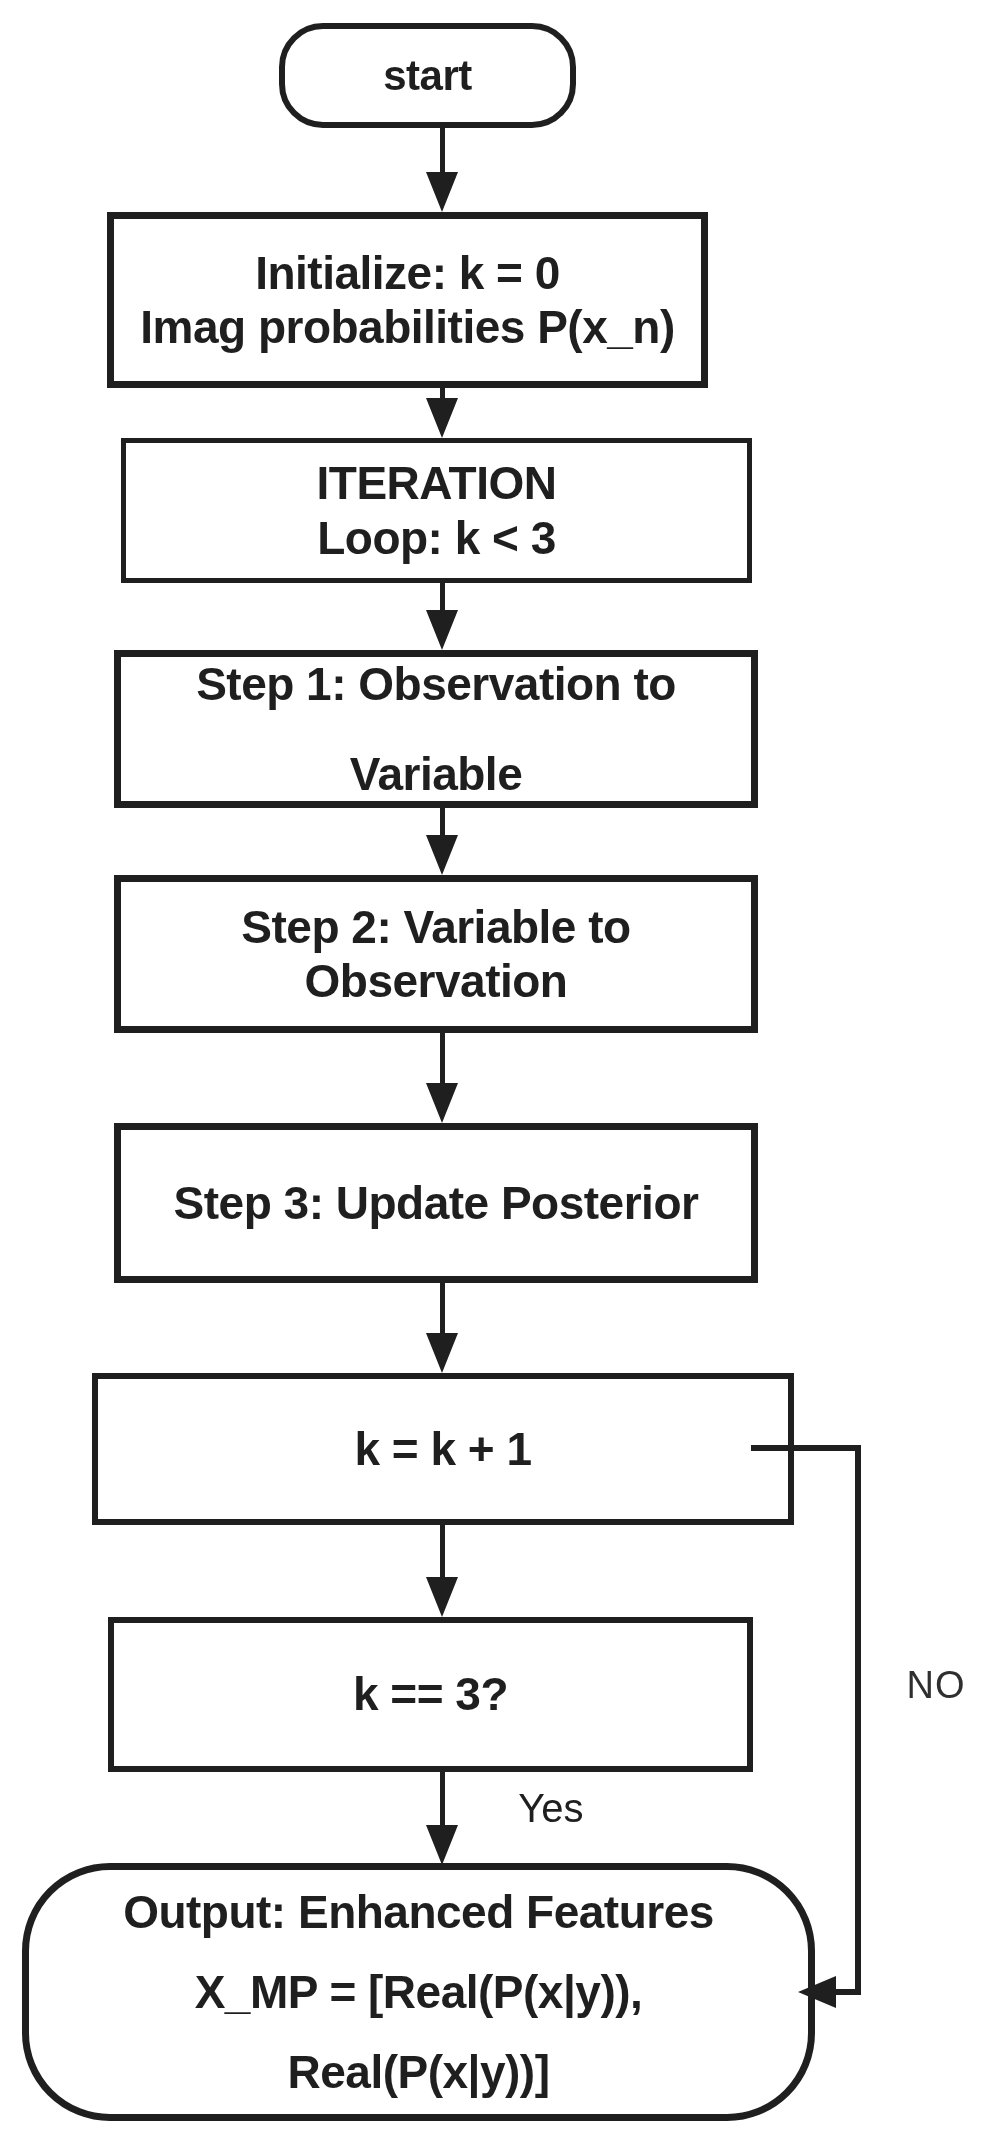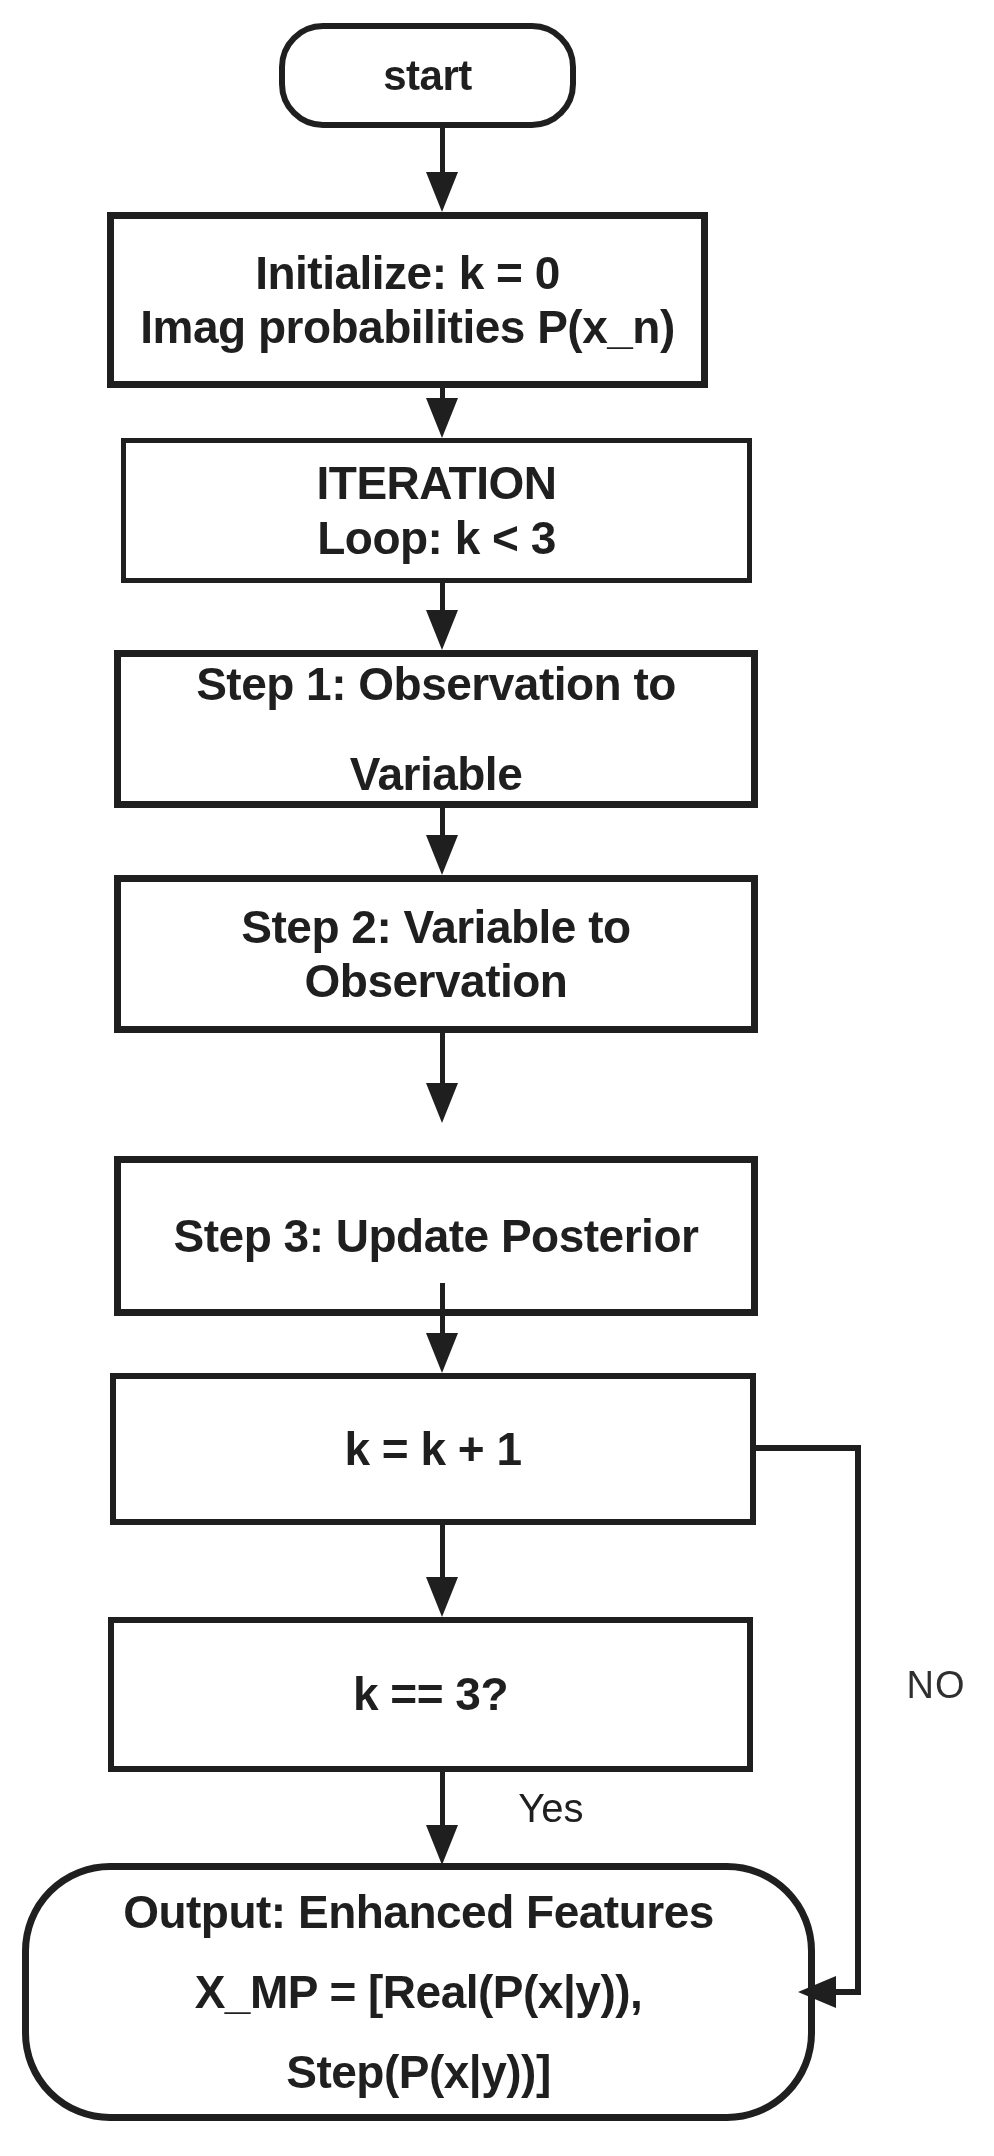--- a/index.html
+++ b/index.html
@@ -34,22 +34,22 @@
     line-height: 1.18;
     letter-spacing: -0.5px;
   }
   .node .ln { white-space: nowrap; }
 
   #n-start { left:279px; top:23px;  width:297px; height:105px; border-width:6px; border-radius:44px; font-size:42px; }
   #n-init  { left:107px; top:212px; width:601px; height:176px; border-width:7px; }
   #n-iter  { left:121px; top:438px; width:631px; height:145px; border-width:5px;justify-content:center; }
   #n-step1 { left:114px; top:650px; width:644px; height:158px; border-width:7px;justify-content:space-between; }
   #n-step2 { left:114px; top:875px; width:644px; height:158px; border-width:7px; }
-  #n-step3 { left:114px; top:1156px; width:644px; height:160px; border-width:7px; }
-  #n-inc   { left:110px; top:1373px; width:646px; height:152px; border-width:6px; }
+  #n-step3 { left:114px; top:1123px; width:644px; height:160px; border-width:7px; }
+  #n-inc   { left:92px; top:1373px; width:702px; height:152px; border-width:6px; }
   #n-cond  { left:108px; top:1617px; width:645px; height:155px; border-width:6px; }
   #n-out   { left:22px;  top:1863px; width:793px; height:258px; border-width:7px; border-radius:88px;gap:26px; }
 
   .vline { position: absolute; width: 5px; background: var(--stroke); left: 440px; }
   .hline { position: absolute; height: 6px; background: var(--stroke); }
   .head-down {
     position: absolute; width: 0; height: 0; left: 426px;
     border-left: 16px solid transparent;
     border-right: 16px solid transparent;
     border-top: 40px solid var(--stroke);
@@ -116,21 +116,21 @@
     <div class="ln">k = k + 1</div>
   </div>
 
   <div class="node" id="n-cond">
     <div class="ln">k == 3?</div>
   </div>
 
   <div class="node" id="n-out">
     <div class="ln">Output: Enhanced Features</div>
     <div class="ln">X_MP = [Real(P(x|y)),</div>
-    <div class="ln">Step(P(x|y))]</div>
+    <div class="ln">Real(P(x|y))]</div>
   </div>
 
   <div class="vline" id="a1l"></div>
   <div class="head-down" id="a1h"></div>
 
   <div class="vline" id="a2l"></div>
   <div class="head-down" id="a2h"></div>
 
   <div class="vline" id="a3l"></div>
   <div class="head-down" id="a3h"></div>

